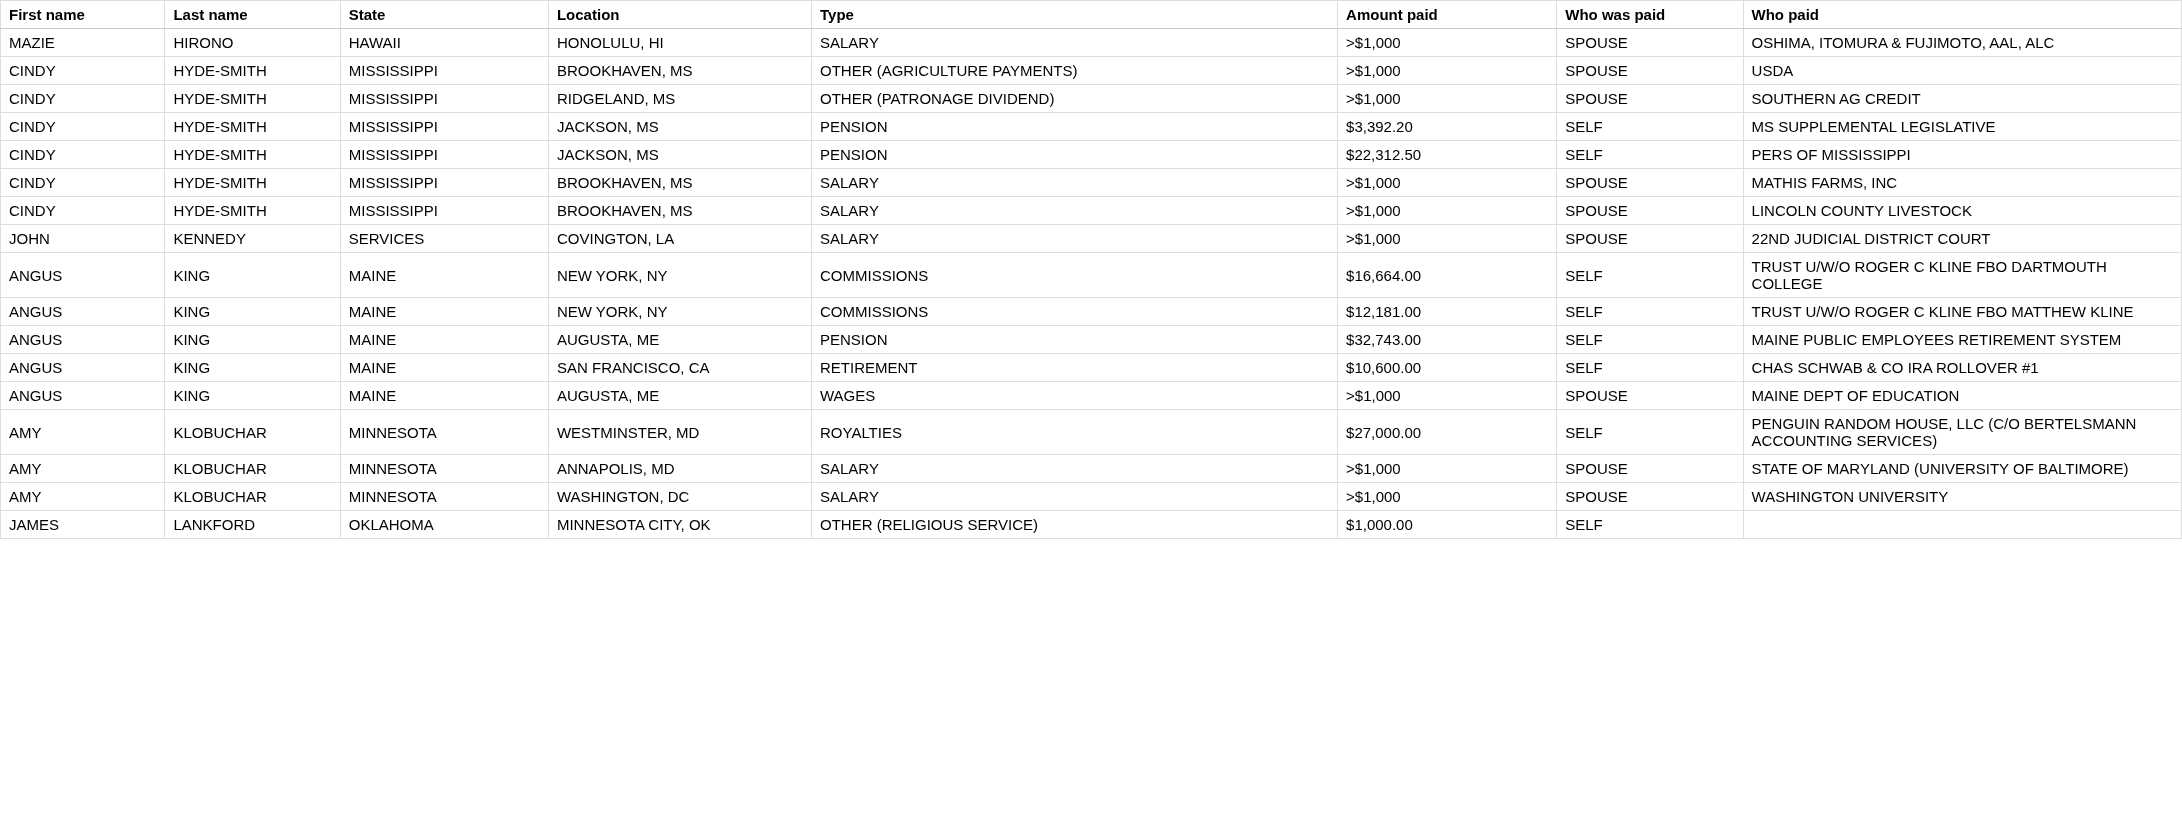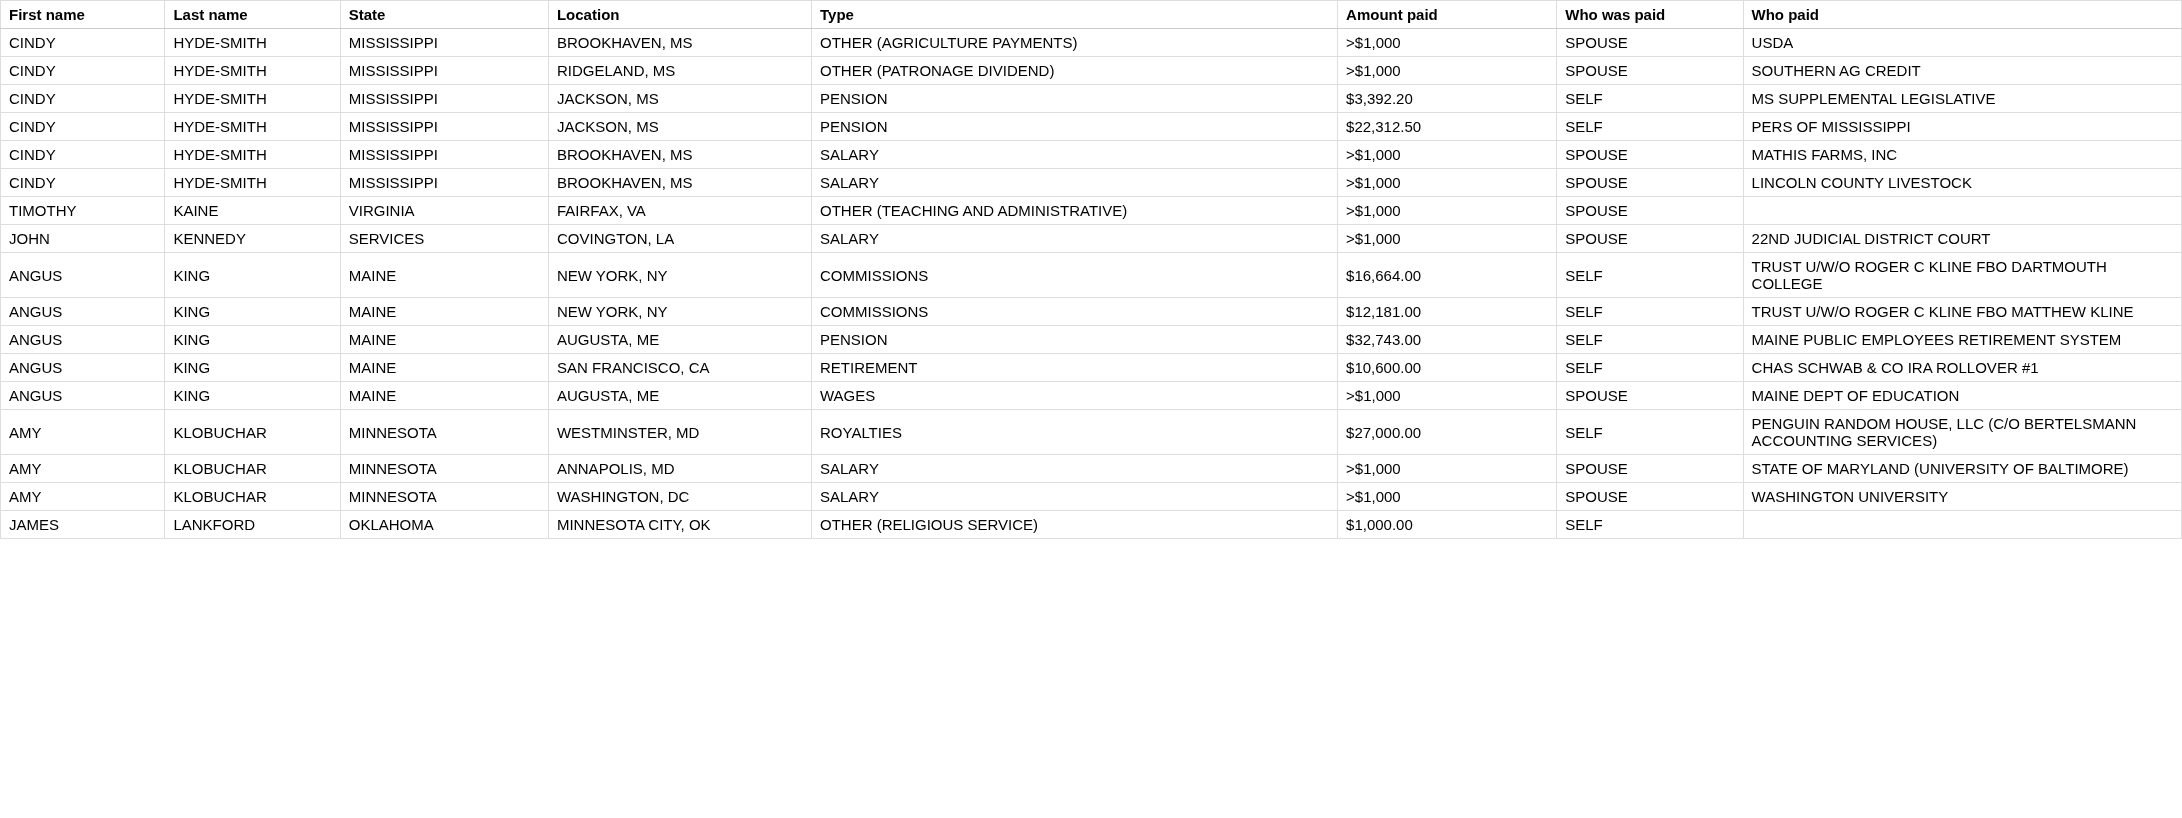--- a/index.html
+++ b/index.html
@@ -65,20 +65,30 @@
       <th>State</th>
       <th>Location</th>
       <th>Type</th>
       <th>Amount paid</th>
       <th>Who was paid</th>
       <th>Who paid</th>
     </tr>
   </thead>
   <tbody id="tbody">
       <tr>
+        <td>MAZIE</td>
+        <td>HIRONO</td>
+        <td>HAWAII</td>
+        <td>HONOLULU, HI</td>
+        <td>SALARY</td>
+        <td>&gt;$1,000</td>
+        <td>SPOUSE</td>
+        <td>OSHIMA, ITOMURA &amp; FUJIMOTO, AAL, ALC</td>
+      </tr>
+      <tr>
         <td>CINDY</td>
         <td>HYDE-SMITH</td>
         <td>MISSISSIPPI</td>
         <td>BROOKHAVEN, MS</td>
         <td>OTHER (AGRICULTURE PAYMENTS)</td>
         <td>&gt;$1,000</td>
         <td>SPOUSE</td>
         <td>USDA</td>
       </tr>
       <tr>
@@ -123,30 +133,20 @@
       </tr>
       <tr>
         <td>CINDY</td>
         <td>HYDE-SMITH</td>
         <td>MISSISSIPPI</td>
         <td>BROOKHAVEN, MS</td>
         <td>SALARY</td>
         <td>&gt;$1,000</td>
         <td>SPOUSE</td>
         <td>LINCOLN COUNTY LIVESTOCK</td>
-      </tr>
-      <tr>
-        <td>TIMOTHY</td>
-        <td>KAINE</td>
-        <td>VIRGINIA</td>
-        <td>FAIRFAX, VA</td>
-        <td>OTHER (TEACHING AND ADMINISTRATIVE)</td>
-        <td>&gt;$1,000</td>
-        <td>SPOUSE</td>
-        <td></td>
       </tr>
       <tr>
         <td>JOHN</td>
         <td>KENNEDY</td>
         <td>SERVICES</td>
         <td>COVINGTON, LA</td>
         <td>SALARY</td>
         <td>&gt;$1,000</td>
         <td>SPOUSE</td>
         <td>22ND JUDICIAL DISTRICT COURT</td>

